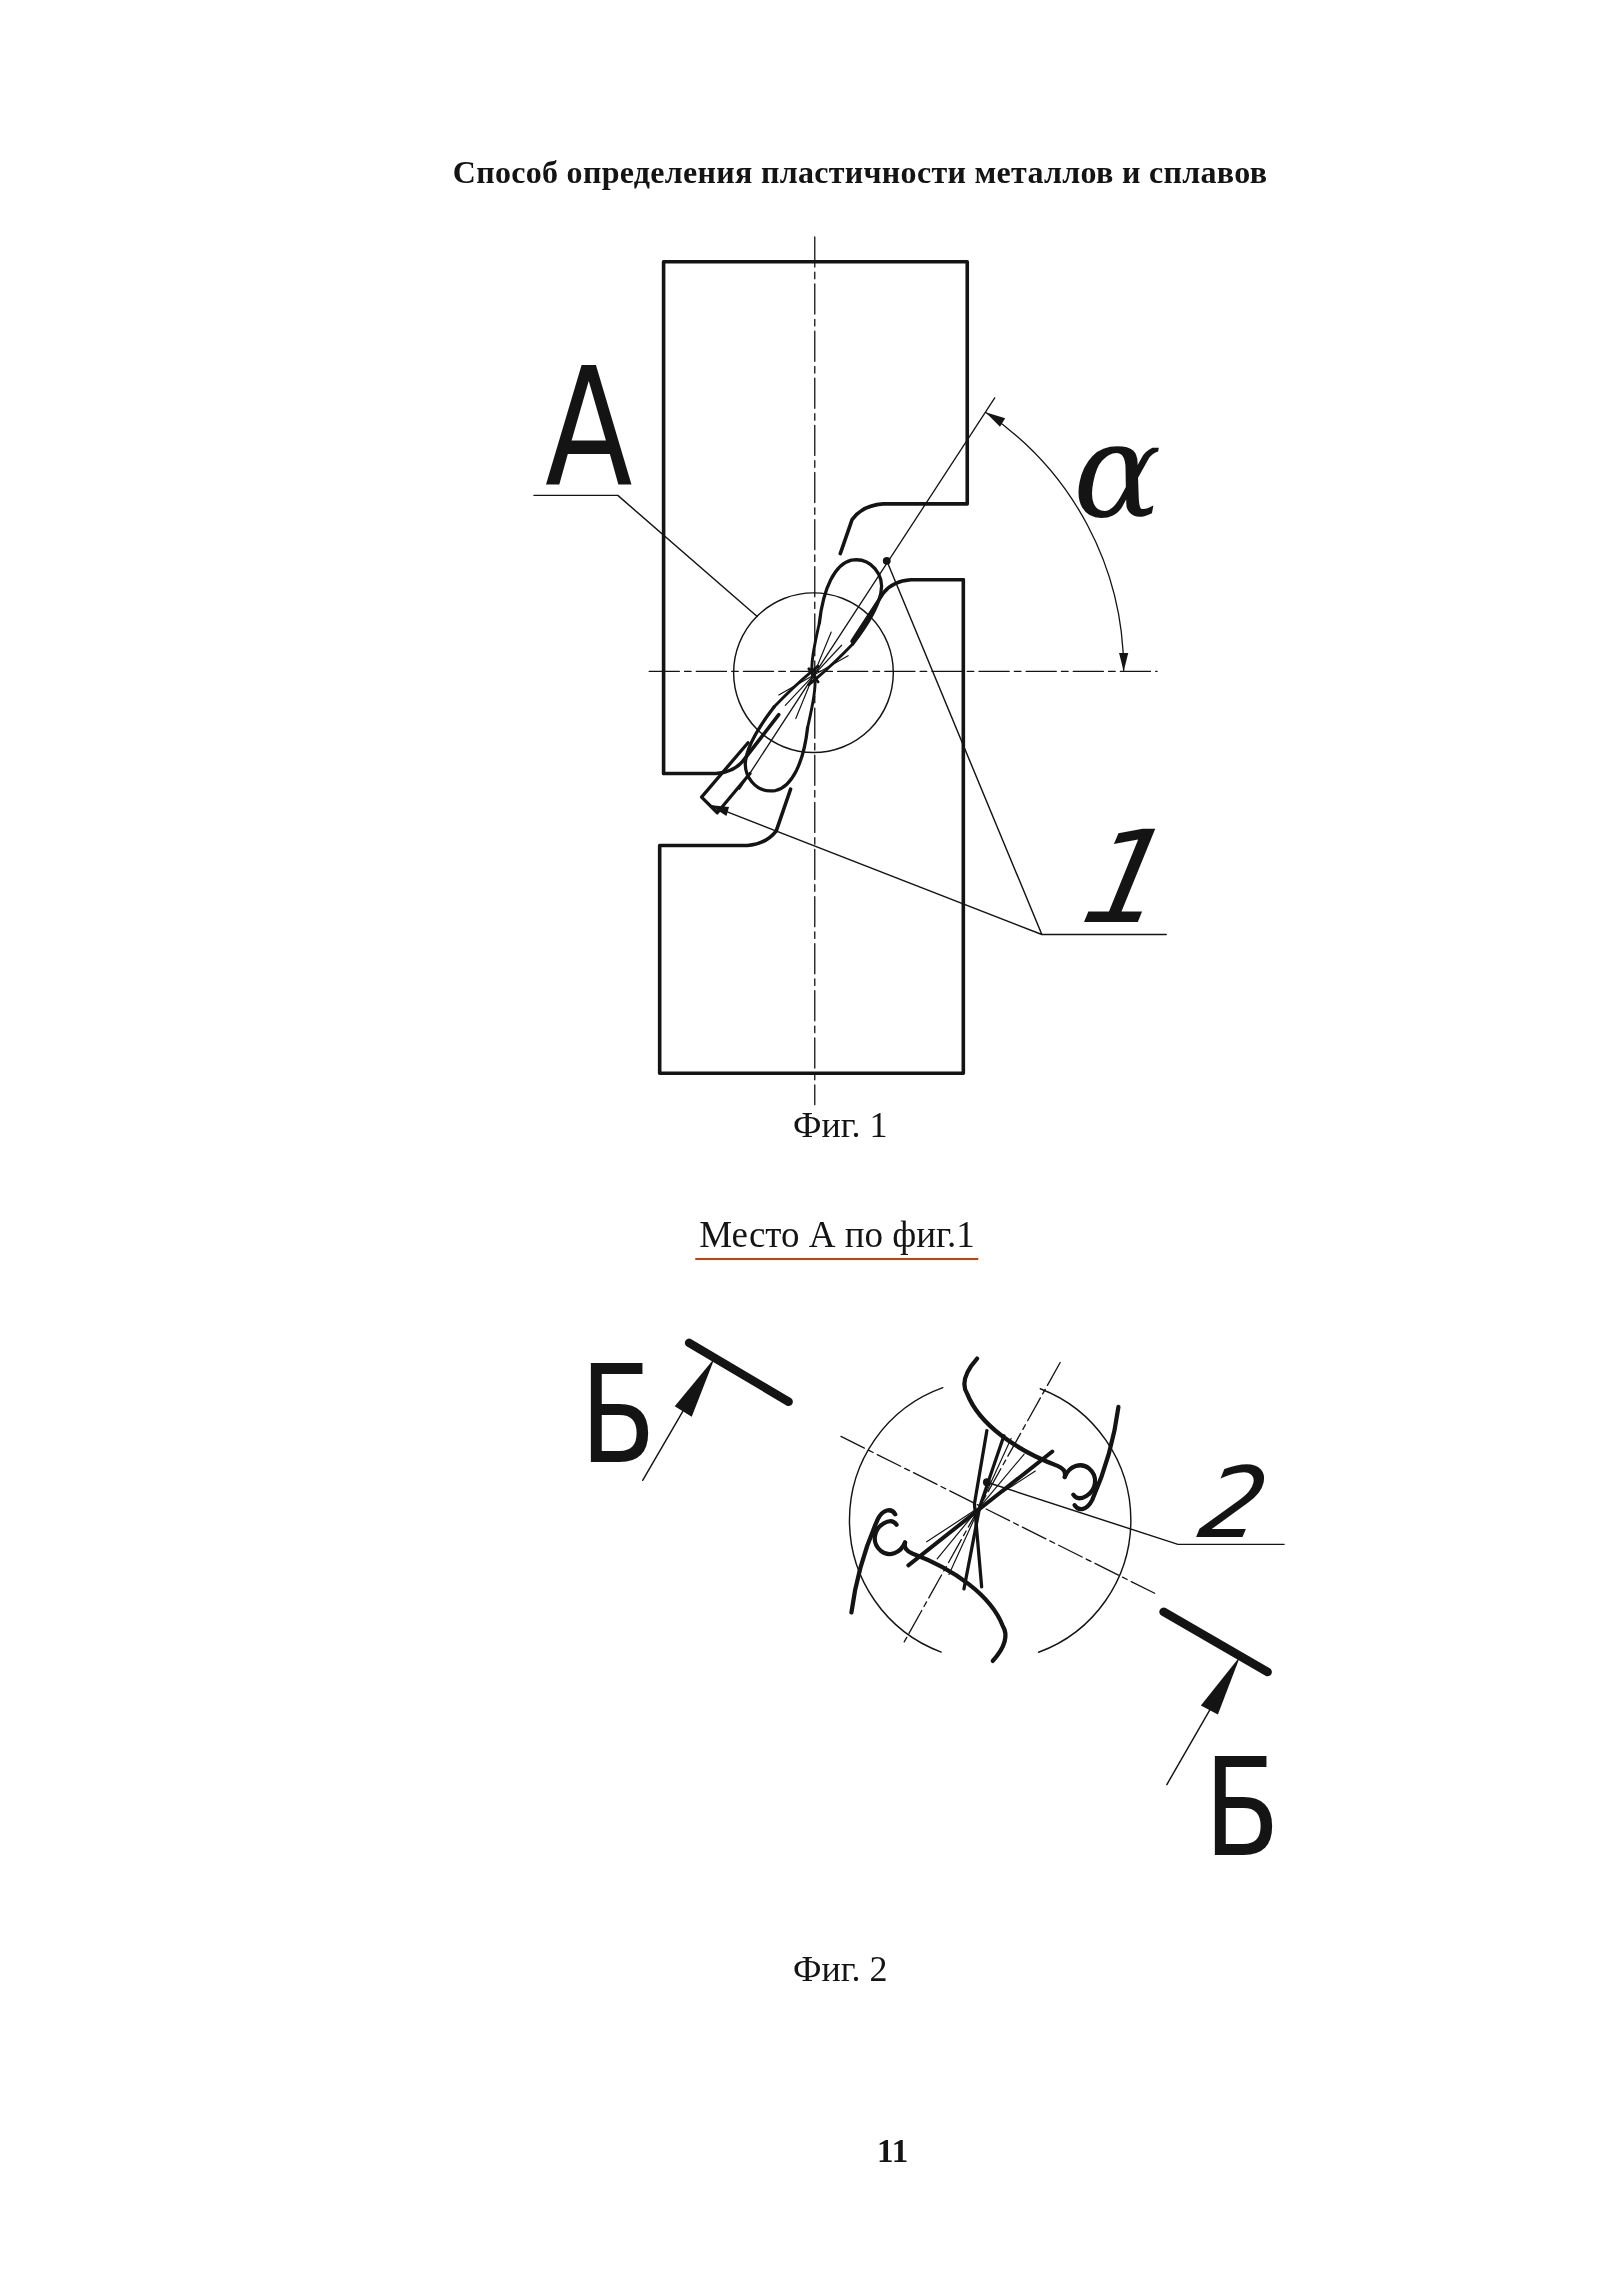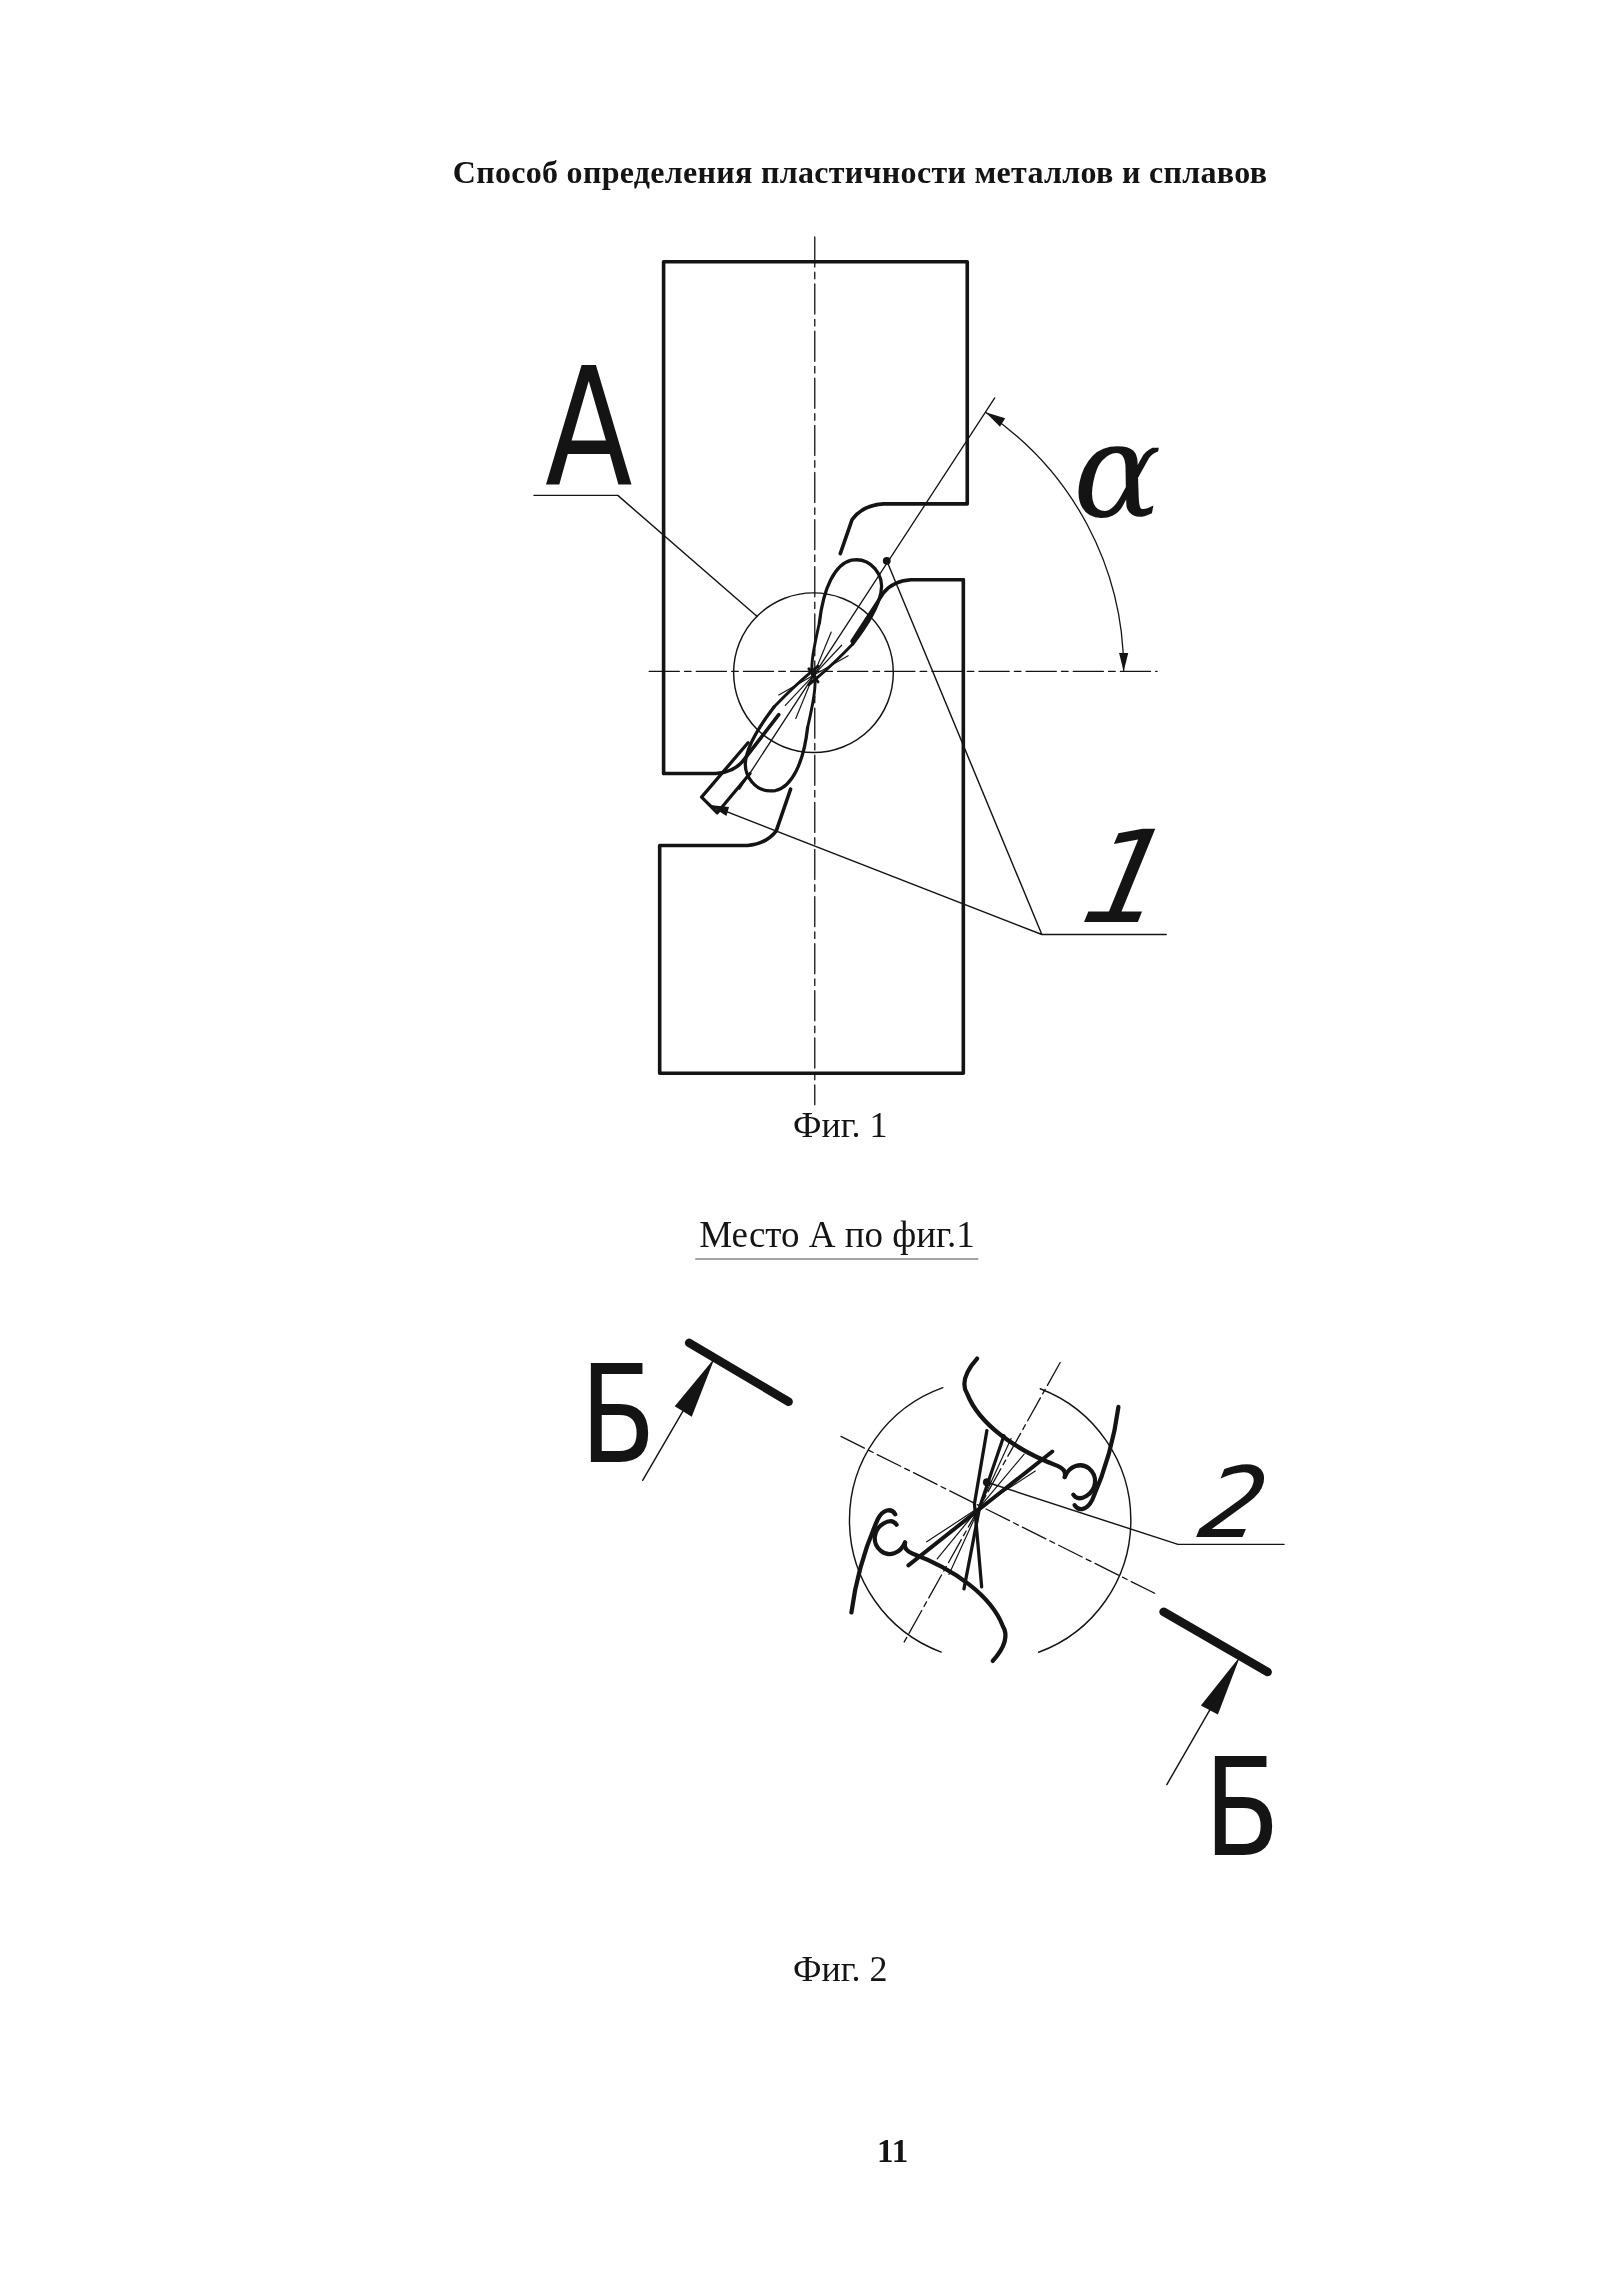--- a/index.html
+++ b/index.html
@@ -13,21 +13,21 @@
   }
   .lw{position:absolute;left:0;top:0;width:1623px;height:2295px;}
   .txt{position:absolute;white-space:nowrap;line-height:1;}
   .title{
     font-weight:bold;font-size:32px;letter-spacing:0.3px;
     transform:translateX(-50%);
   }
   .caption{font-size:36px;text-align:right;}
   .heading{
     font-size:37px;
-    border-bottom:2px solid #a3a3a3;
+    border-bottom:2px solid #c2410c;
     padding:0 3.9px 5.2px 3.9px;
     transform:translateX(-50%);
   }
   .pageno{font-size:33px;}
   .draftletter{
     font-family:"DejaVu Sans", sans-serif;
     font-size:135px;
     transform:scaleX(0.82);
     transform-origin:left bottom;
   }

